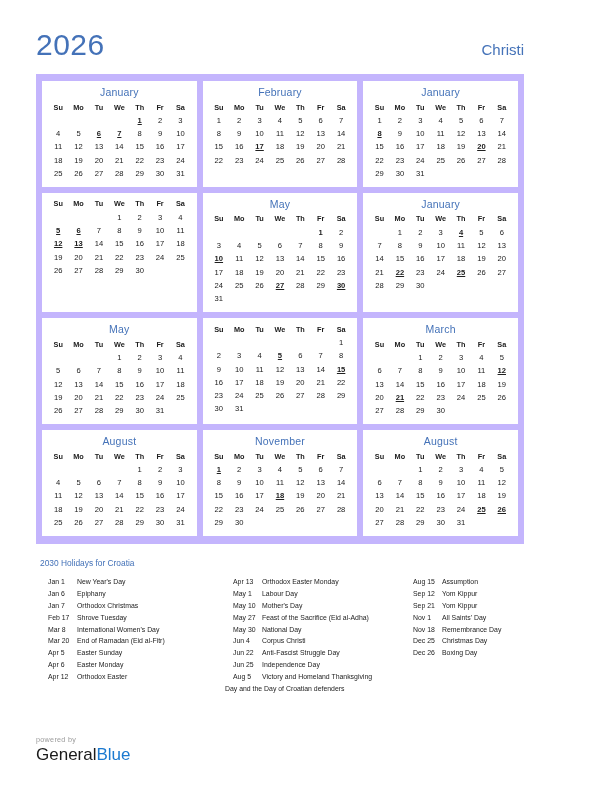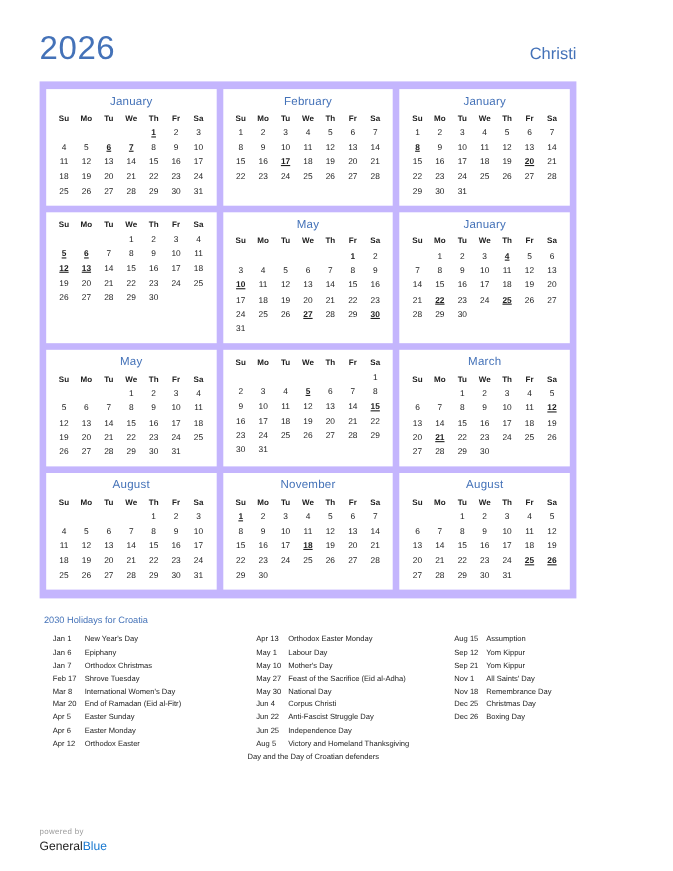--- a/index.html
+++ b/index.html
@@ -103,29 +103,29 @@
     line-height: 11.9px;
   }
   .hol-date { width: 37px; flex: 0 0 37px; padding-left: 8px; }
   .hol-name { flex: 1; }
   .hol-cont { font-size: 6.9px; color:#222; line-height: 11.9px; }
 
   
   .footer {
     position: absolute;
     left: 36px;
-    bottom: 12px;
+    bottom: 28px;
   }
   .powered {
     font-size: 7.2px;
     color: #9a9a9a;
     letter-spacing: .3px;
     padding-bottom: 1px;
   }
-  .brand { font-size: 11px; line-height: 19px; }
+  .brand { font-size: 17px; line-height: 19px; }
   .brand .g { color: #1b1b1b; }
   .brand .b { color: #1a79d0; }
 </style>
 </head>
 <body>
 
 <div class="page">
 
   <div class="header">
     <div class="year">2026</div>

